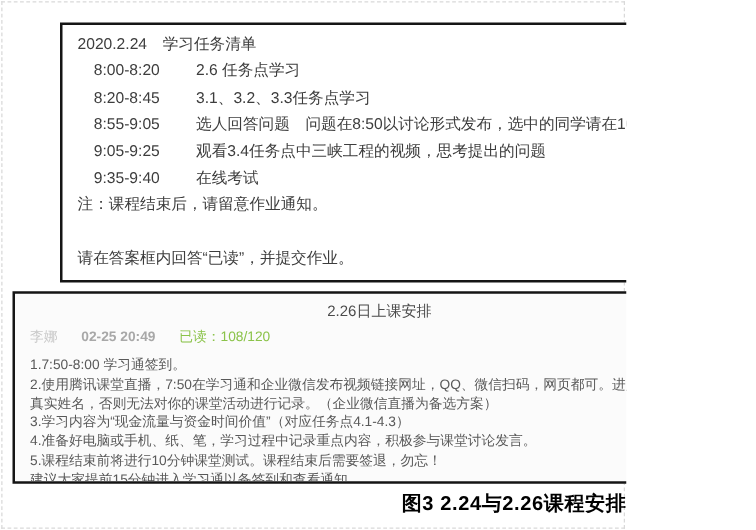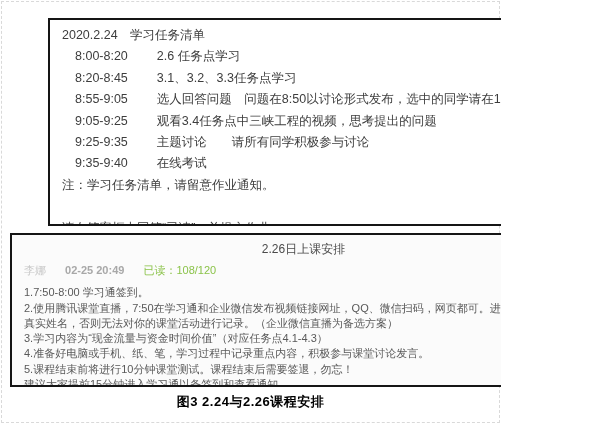--- a/index.html
+++ b/index.html
@@ -73,23 +73,23 @@
   }
   .annc-meta .author { color: #c9c9c9; margin-right: 16px; text-align: right; }
   .annc-meta .timestamp { color: #a8a8a8; margin-right: 16px; font-weight: bold; }
   .annc-meta .read { color: #8bc34a; }
   
   .caption {
     position: absolute;
     left: 0;
     top: 393px;
     width: 100%;
-    text-align: center;
+    text-align: right;
     font-weight: bold;
-    font-size: 13px;
+    font-size: 16px;
     color: #000000;
     letter-spacing: 0.5px;
   }
 </style>
 </head>
 <body>
 
 <div id="canvas">
   <div class="outer-frame"></div>
 
@@ -102,27 +102,24 @@
     <div class="row">
       <span class="time">8:20-8:45</span><span>3.1、3.2、3.3任务点学习</span>
     </div>
     <div class="row">
       <span class="time">8:55-9:05</span><span>选人回答问题　问题在8:50以讨论形式发布，选中的同学请在10分钟内完成回答</span>
     </div>
     <div class="row">
       <span class="time">9:05-9:25</span><span>观看3.4任务点中三峡工程的视频，思考提出的问题</span>
     </div>
     <div class="row">
-      <span class="time">9:25-9:35</span><span>主题讨论　　请所有同学积极参与讨论</span>
-    </div>
-    <div class="row">
       <span class="time">9:35-9:40</span><span>在线考试</span>
     </div>
 
-    <div class="row">注：学习任务清单，请留意作业通知。</div>
+    <div class="row">注：课程结束后，请留意作业通知。</div>
     <div class="spacer"></div>
     <div class="row">请在答案框内回答“已读”，并提交作业。</div>
   </div>
 
   <div class="annc-box">
     <div class="annc-title">2.26日上课安排</div>
 
     <div class="annc-meta">
       <span class="author">李娜</span>
       <span class="timestamp">02-25 20:49</span>

